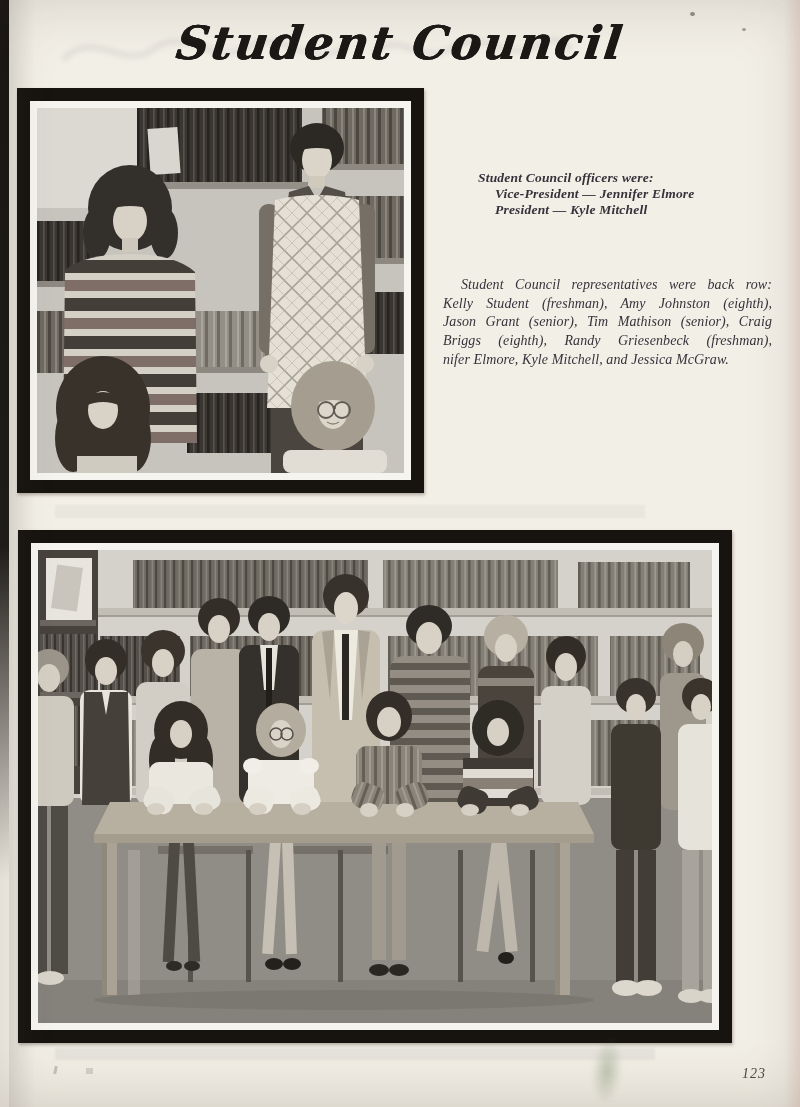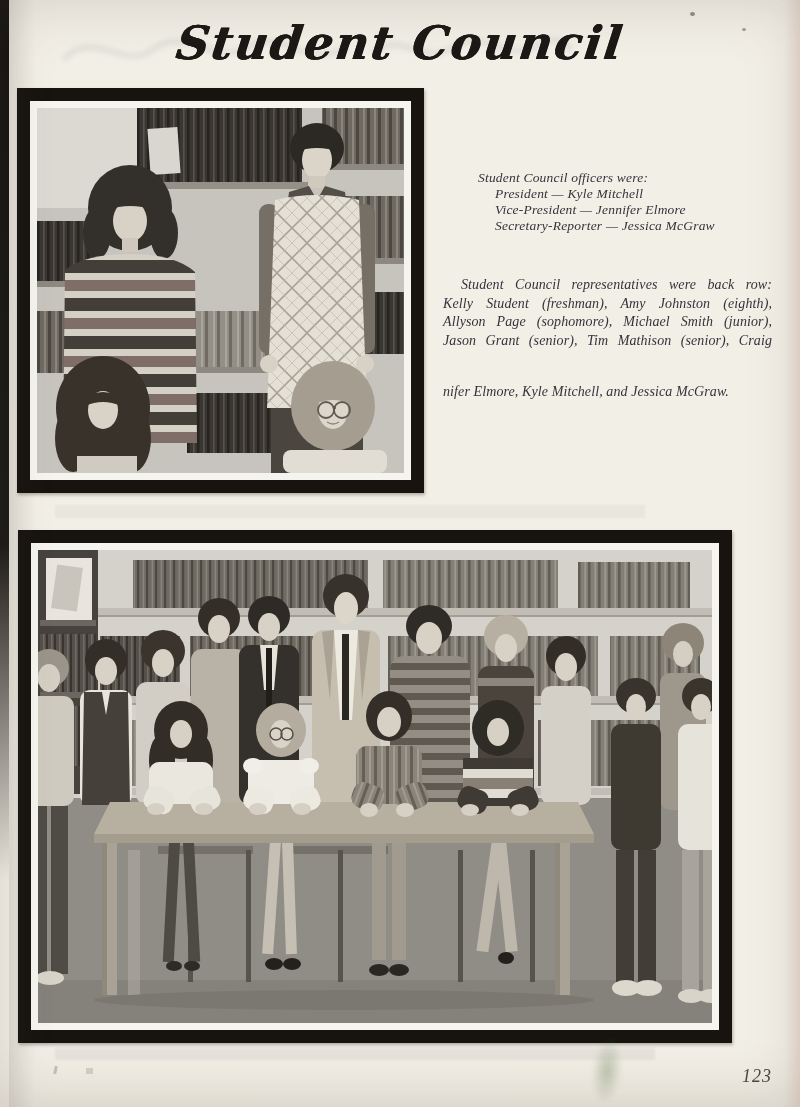--- a/index.html
+++ b/index.html
@@ -55,35 +55,36 @@
   .photo{position:absolute;inset:7px;overflow:hidden;background:#c7c4be;}
   .photo svg{display:block;width:100%;height:100%;}
   #officers-photo-frame{left:17px;top:88px;width:407px;height:405px;}
   #group-photo-frame{left:18px;top:530px;width:714px;height:513px;}
 
   
   .officers-block{
     position:absolute;left:478px;top:170px;width:266px;
     font-style:italic;font-size:13.5px;line-height:16px;color:#35323b;
     letter-spacing:0.2px;
+    font-weight:bold;
   }
   .officer-entry{padding-left:17px;}
   .reps-block{
     position:absolute;left:443px;top:276px;width:329px;
     font-style:italic;font-size:14px;line-height:18.7px;color:#35323b;
     letter-spacing:0.1px;
     font-family:Liberation Serif, serif;
   }
   .jline{text-align:justify;text-align-last:justify;}
   .jline.first{text-indent:18px;}
-  .lline{text-align:left;margin-top:32px;}
+  .lline{text-align:left;}
 
   .page-number{
     position:absolute;left:742px;top:1066px;
-    font-style:italic;font-size:18px;color:#4a4743;letter-spacing:1px;
+    font-style:italic;font-size:14px;color:#4a4743;letter-spacing:1px;
   }
 </style>
 </head>
 <body>
 
 <div id="page">
 
   <div class="left-strip"></div>
   <div class="left-gutter-shade"></div>
   <div class="right-tint"></div>
@@ -190,30 +191,29 @@
             <path d="M290,314 Q296,318 302,314" fill="none" stroke="#8a8378" stroke-width="1.4"></path>
             <rect x="246" y="342" width="104" height="23" rx="8" fill="#e1ddd4"></rect>
           </g>
         </svg>
       </div>
     </div>
   </div>
 
   <div class="officers-block">
     <div>Student Council officers were:</div>
+    <div class="officer-entry">Vice-President — Jennifer Elmore</div>
     <div class="officer-entry">President — Kyle Mitchell</div>
-    <div class="officer-entry">Vice-President — Jennifer Elmore</div>
-    <div class="officer-entry">Secretary-Reporter — Jessica McGraw</div>
   </div>
 
   <div class="reps-block">
     <div class="jline first">Student Council representatives were back row:</div>
     <div class="jline">Kelly Student (freshman), Amy Johnston (eighth),</div>
-    <div class="jline">Allyson Page (sophomore), Michael Smith (junior),</div>
     <div class="jline">Jason Grant (senior), Tim Mathison (senior), Craig</div>
+    <div class="jline">Briggs (eighth), Randy Griesenbeck (freshman),</div>
     <div class="lline">nifer Elmore, Kyle Mitchell, and Jessica McGraw.</div>
   </div>
 
   <div class="photo-frame" id="group-photo-frame">
     <div class="photo-matte">
       <div class="photo">
         <svg viewBox="0 0 674 473" preserveAspectRatio="none">
           <defs>
             <pattern id="b-spines-a" width="9" height="60" patternUnits="userSpaceOnUse">
               <rect width="9" height="60" fill="#6f6a62"></rect>

